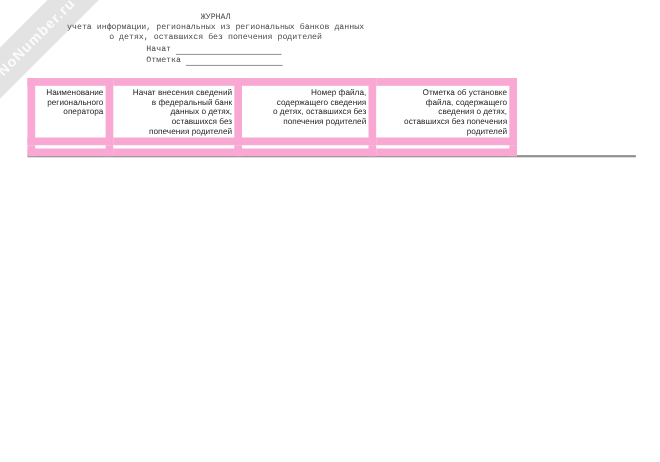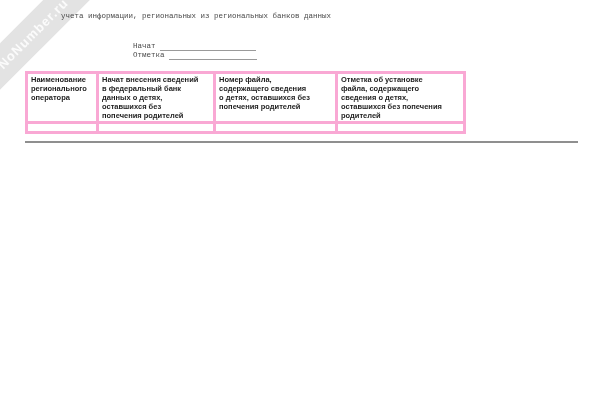--- a/index.html
+++ b/index.html
@@ -61,21 +61,20 @@
     left: 133px;
     top: 41px;
     font-family: "Liberation Mono", monospace;
     font-size: 7.5px;
     line-height: 9px;
     color: #4a4a4a;
     z-index: 2;
   }
   .field-row {
     display: flex;
-    align-items: flex-end;
     height: 9.5px;
   }
   .field-label { white-space: nowrap; }
   .field-line {
     display: inline-block;
     border-bottom: 1px solid #9a9a9a;
     height: 8px;
     margin-left: 4px;
   }
   .field-line.started  { width: 96px; }
@@ -86,27 +85,27 @@
     position: absolute;
     left: 25px;
     top: 71px;
     border-collapse: collapse;
     table-layout: fixed;
     width: 438px;
     z-index: 2;
   }
   table.journal th,
   table.journal td {
-    border: 3px solid #f9a8d4;
+    border: 7px solid #f9a8d4;
     font-family: "Liberation Sans", sans-serif;
     font-size: 7.5px;
     line-height: 9px;
-    font-weight: bold;
+    font-weight: normal;
     color: #1e1e1e;
-    text-align: left;
+    text-align: right;
     vertical-align: top;
     padding: 1px 2px 1px 3px;
     white-space: pre-line;
     overflow: hidden;
   }
   table.journal thead tr { height: 46px; }
   table.journal tbody tr { height: 10px; }
 
   
   .separator-rule {
@@ -122,21 +121,23 @@
 </head>
 <body>
 
 <div class="page">
 
   <div class="watermark-band">
     <span class="watermark-text">NoNumber.ru</span>
   </div>
 
   <div class="title-block">
+    <div class="title-heading">ЖУРНАЛ</div>
     <div class="title-sub">учета информации, региональных из региональных банков данных</div>
+    <div class="title-sub">о детях, оставшихся без попечения родителей</div>
   </div>
 
   <div class="fields-block">
     <div class="field-row">
       <span class="field-label">Начат</span>
       <span class="field-line started"></span>
     </div>
     <div class="field-row">
       <span class="field-label">Отметка</span>
       <span class="field-line finished"></span>

